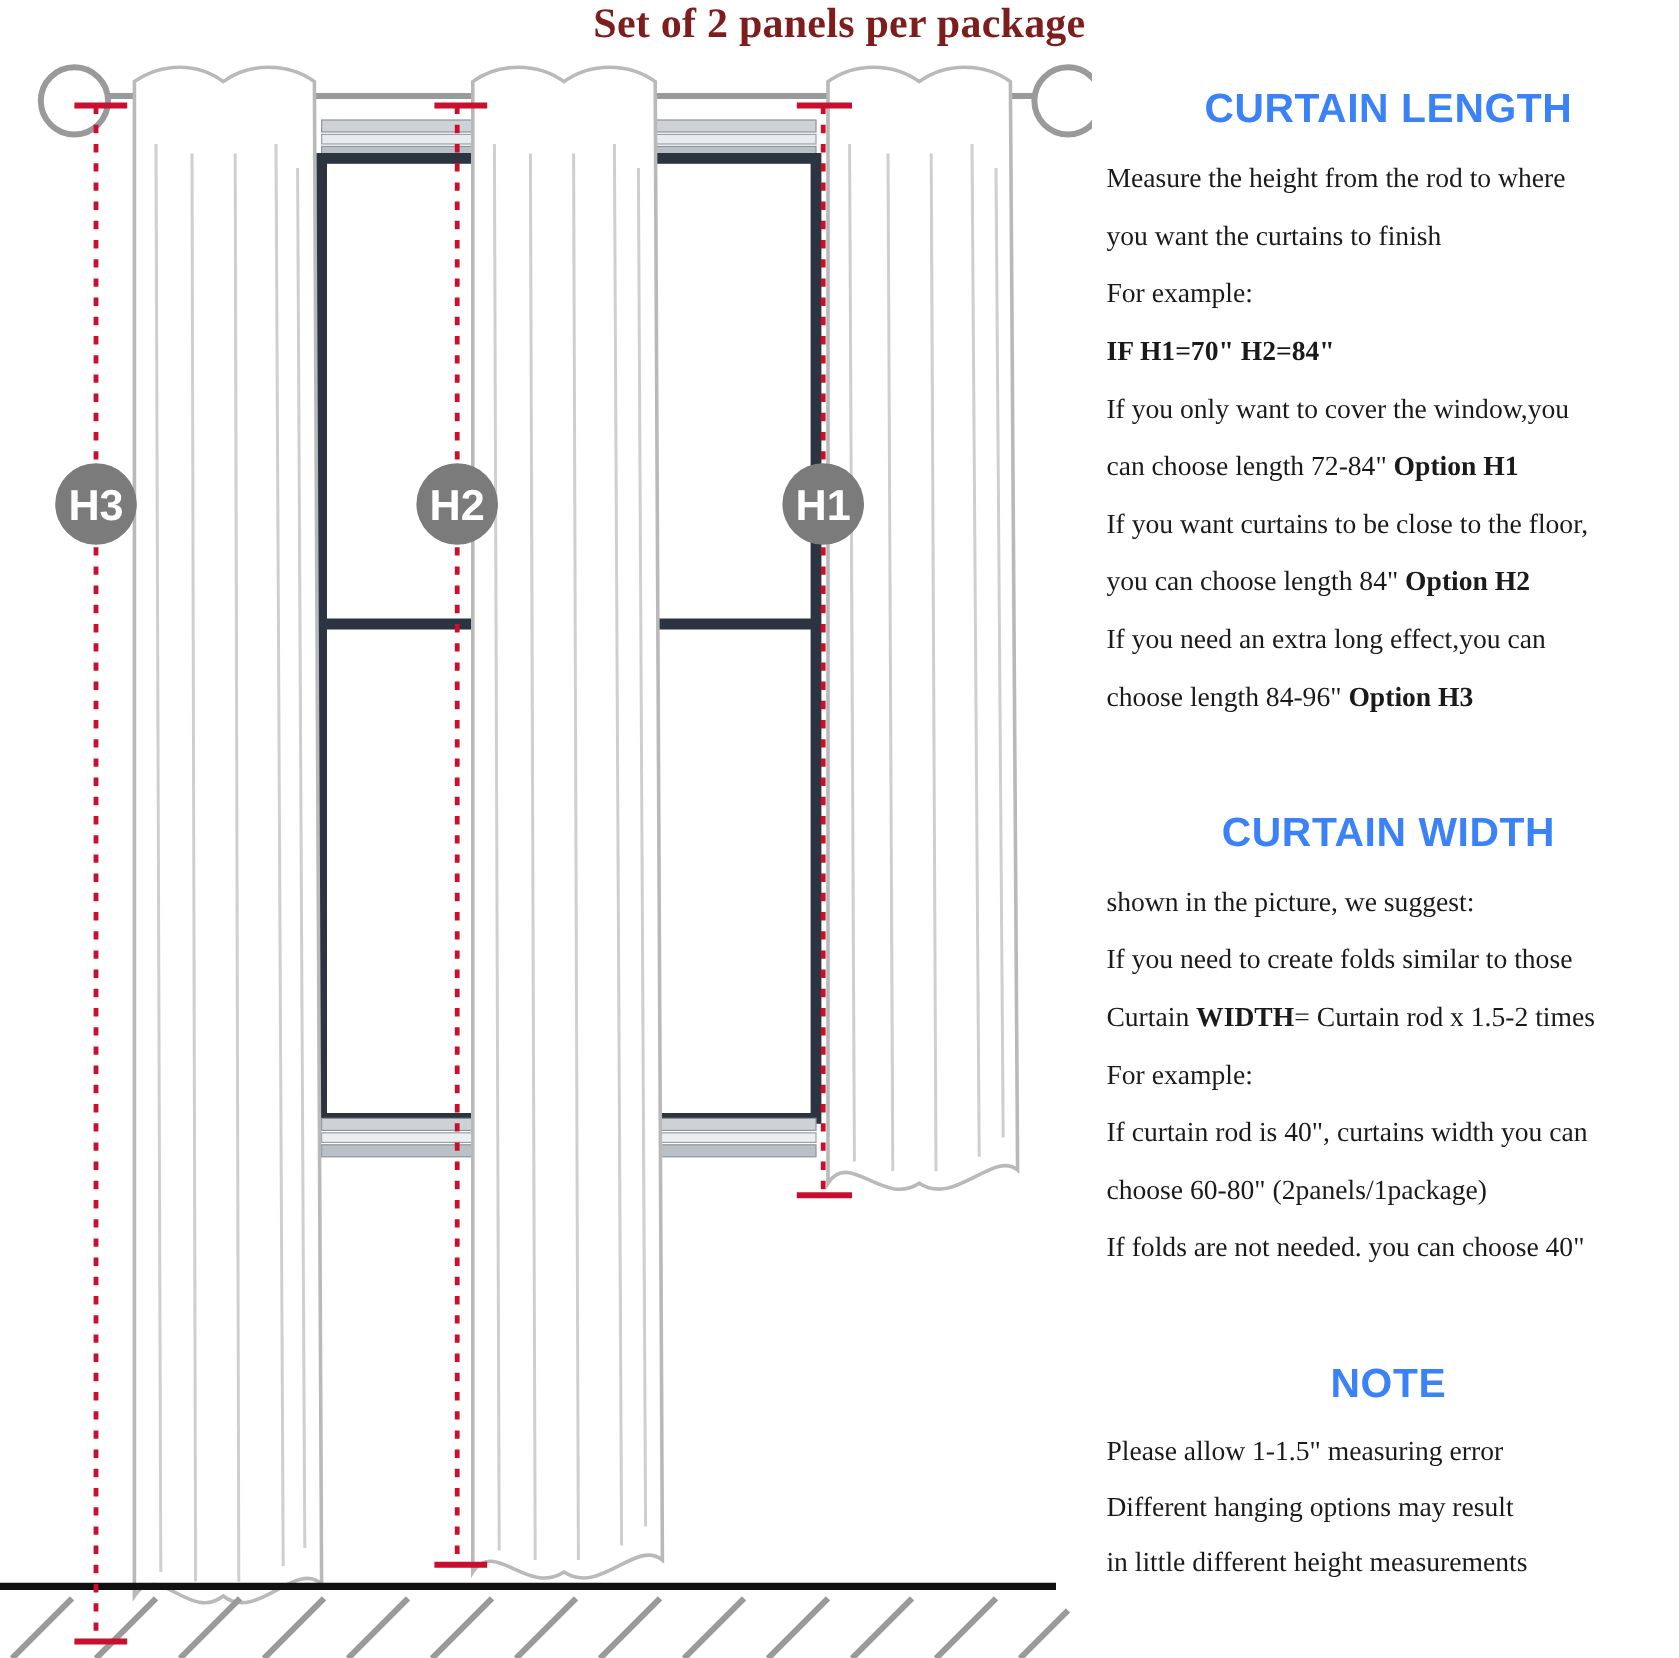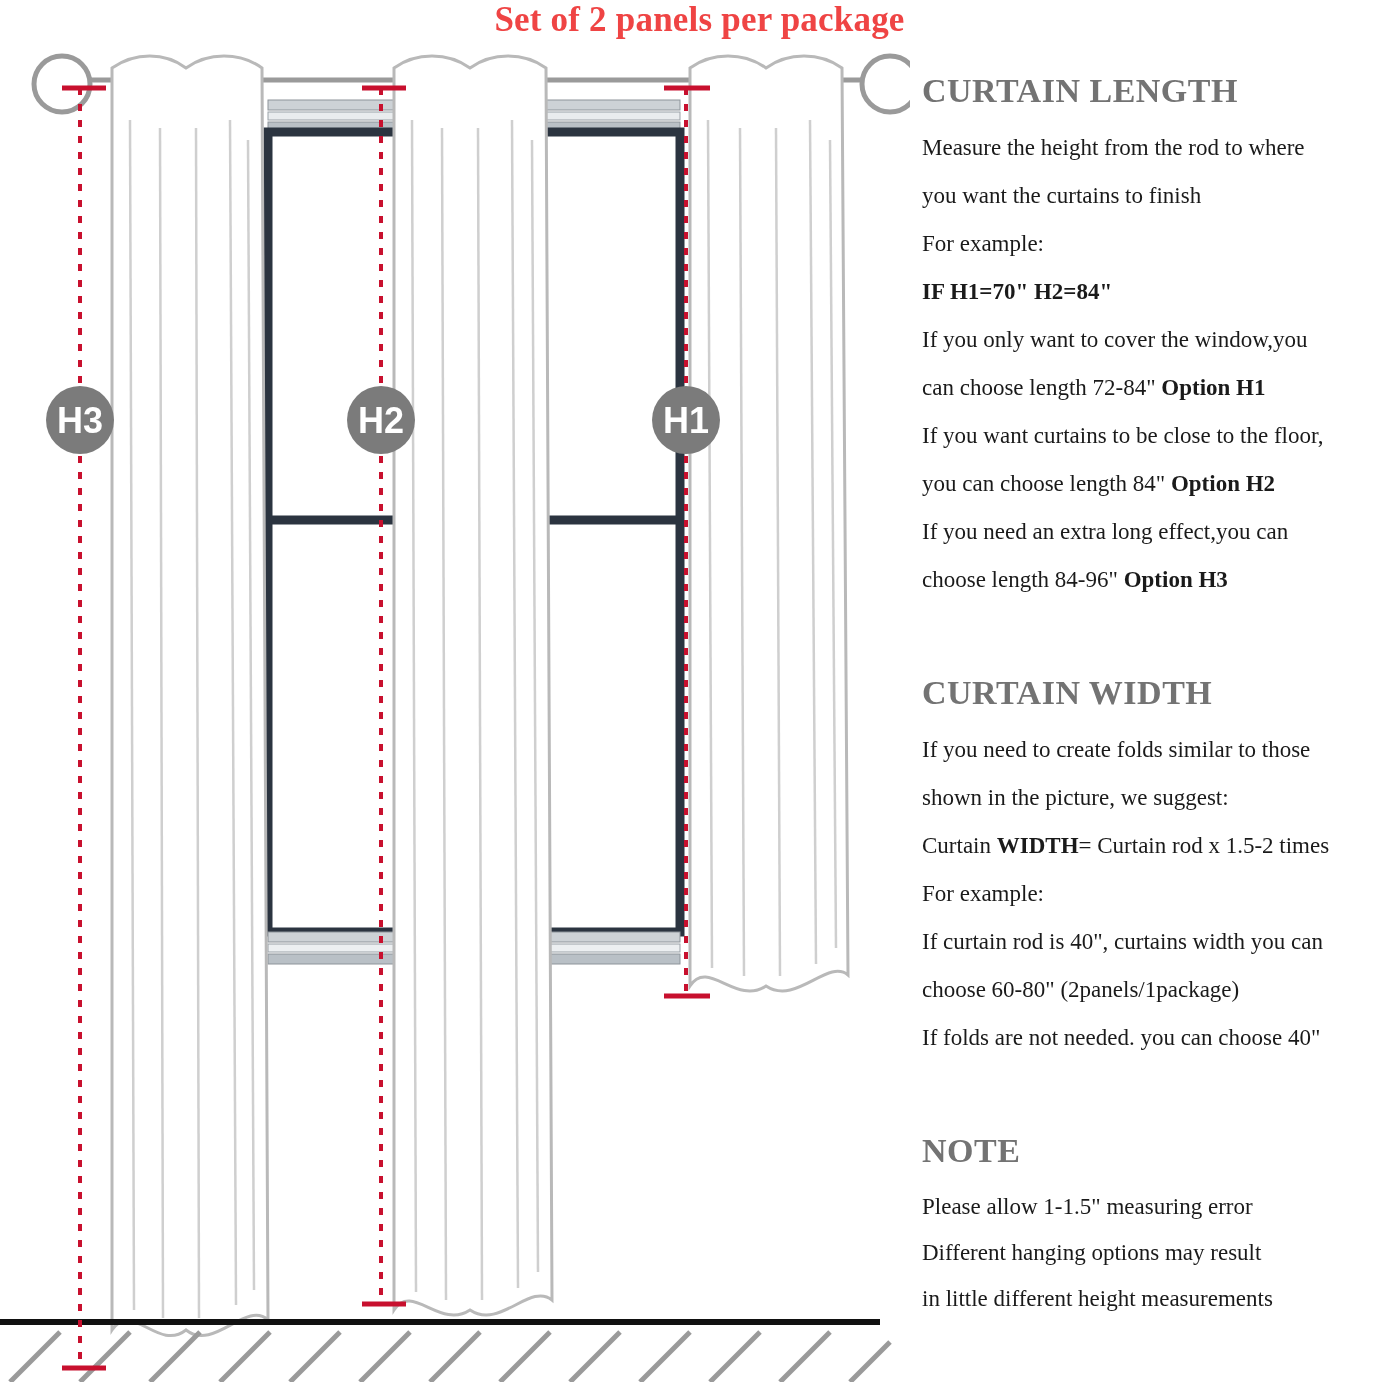--- a/index.html
+++ b/index.html
@@ -19,21 +19,21 @@
   
   #title {
     position: absolute;
     top: 0px;
     left: 0px;
     width: 1399px;
     text-align: center;
     font-family: "Liberation Serif", serif;
     font-weight: bold;
     font-size: 35px;
-    color: #ef4444;
+    color: #7f1d1d;
     letter-spacing: 0.2px;
   }
 
   
   #diagram {
     position: absolute;
     left: 0px;
     top: 0px;
     width: 910px;
     height: 1382px;
@@ -42,26 +42,27 @@
   #diagram svg { display: block; }
 
   
   #textcol {
     position: absolute;
     left: 922px;
     top: 72px;
     width: 470px;
   }
   .sec-head {
-    font-family: Liberation Serif, serif;
+    font-family: Liberation Sans, sans-serif;
     font-weight: bold;
     font-size: 34px;
-    color: #737373;
+    color: #3b82f6;
     letter-spacing: 0.5px;
     margin: 0 0 14px 0;
+    text-align: center;
   }
   .sec-body {
     font-family: Liberation Serif, serif;
     font-size: 23px;
     color: #1a1a1a;
     line-height: 48px;
   }
   .sec-body .ln { white-space: nowrap; }
   .sec-body b { font-weight: bold; }
   .gap-1 { height: 70px; }
@@ -221,22 +222,22 @@
           <div class="ln"><span>If you need an extra long effect,you can</span></div>
           <div class="ln"><span>choose length 84-96" </span><b>Option H3</b></div>
         </div>
     </div>
 
     <div class="gap-1"></div>
 
     <div>
       <div class="sec-head">CURTAIN WIDTH</div>
       <div class="sec-body">
+          <div class="ln"><span>shown in the picture, we suggest:</span></div>
           <div class="ln"><span>If you need to create folds similar to those</span></div>
-          <div class="ln"><span>shown in the picture, we suggest:</span></div>
           <div class="ln"><span>Curtain </span><b>WIDTH</b><span>= Curtain rod x 1.5-2 times</span></div>
           <div class="ln"><span>For example:</span></div>
           <div class="ln"><span>If curtain rod is 40", curtains width you can</span></div>
           <div class="ln"><span>choose 60-80" (2panels/1package)</span></div>
           <div class="ln"><span>If folds are not needed. you can choose 40"</span></div>
         </div>
     </div>
 
     <div class="gap-2"></div>
 

